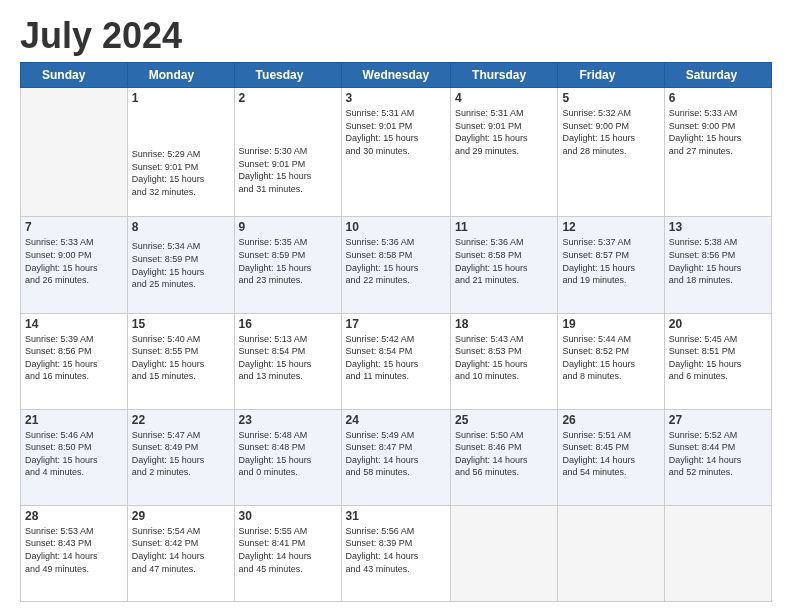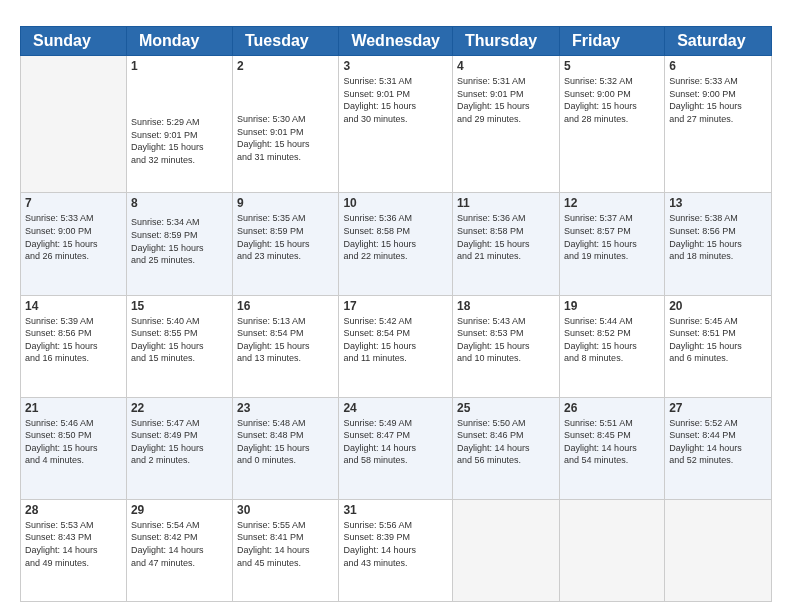--- a/index.html
+++ b/index.html
@@ -62,23 +62,23 @@
       margin-top: 2px;
     }
     .calendar {
       width: 100%;
       border-collapse: collapse;
       flex: 1;
     }
     .calendar th {
       background: #2a6aad;
       color: #fff;
-      font-size: 16px;
-      font-weight: bold;
-      padding: 5px 12px;
+      font-size: 12px;
+      font-weight: bold;
+      padding: 5px 21px;
       text-align: left;
       border: 1px solid #1a5a9d;
     }
     .calendar td {
       border: 1px solid #ccc;
       vertical-align: top;
       padding: 3px 4px;
       width: 108px;
       background: #fff;
       font-size: 9.5px;
@@ -103,20 +103,21 @@
     .row-shade td {
       background: #f0f4fa;
     }
   </style>
 </head>
 <body>
 
 <div class="page">
   <div class="header">
     <div class="title-block">
+      <div class="month-title">July 2024</div>
     </div>
   </div>
 
   <table class="calendar">
     <thead>
       <tr>
 
       <th>Sunday</th>
           <th>Monday</th>
           <th>Tuesday</th>

